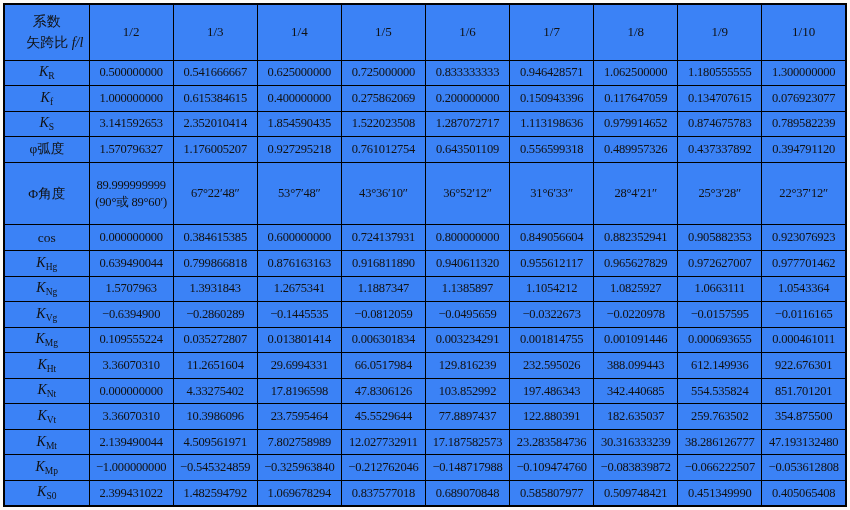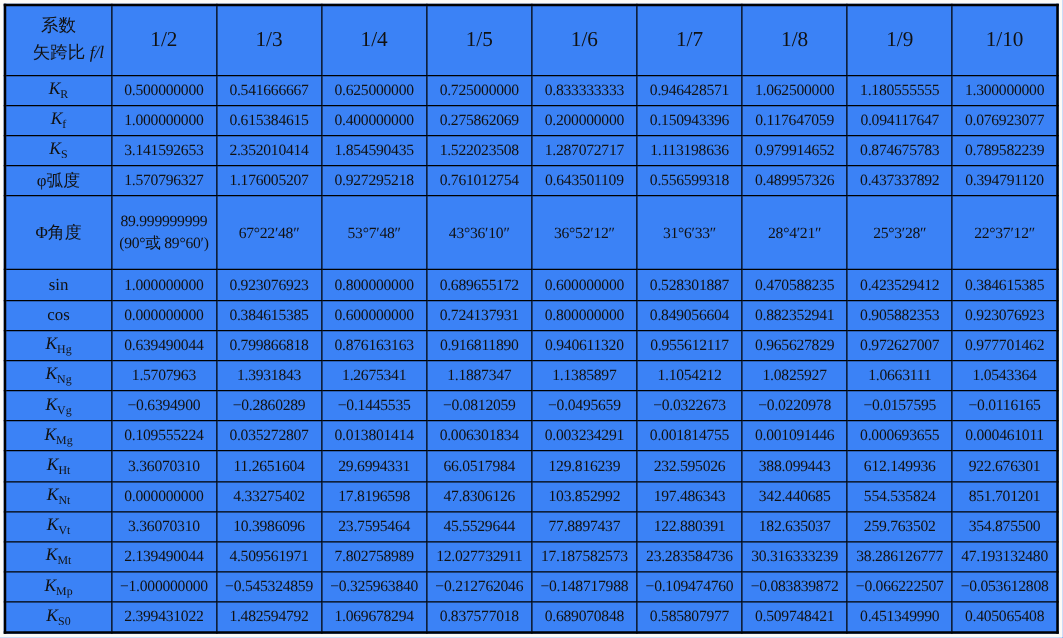--- a/index.html
+++ b/index.html
@@ -33,21 +33,21 @@
     text-align: center;
     vertical-align: middle;
     padding: 0 1px;
     overflow: hidden;
   }
   thead tr { height: 56px; }
   tbody tr { height: 22px; }
   tbody tr.row-tall { height: 54px; }
   thead th {
     font-weight: normal;
-    font-size: 17px;
+    font-size: 13px;
   }
   th.corner {
     font-size: 14px;
     line-height: 1.5;
     padding: 2px 0;
   }
   th.corner .corner-top { text-align: center; }
   th.corner .corner-bottom { text-align: center; white-space: nowrap; padding-left: 16px; }
   th.corner i { font-family: "Liberation Serif", serif; }
   tbody th {
@@ -123,21 +123,21 @@
         </tr>
         <tr>
           <th><i class="klbl">K</i><sub>f</sub></th>
           <td>1.000000000</td>
           <td>0.615384615</td>
           <td>0.400000000</td>
           <td>0.275862069</td>
           <td>0.200000000</td>
           <td>0.150943396</td>
           <td>0.117647059</td>
-          <td>0.094117647</td>
+          <td>0.134707615</td>
           <td>0.076923077</td>
         </tr>
         <tr>
           <th><i class="klbl">K</i><sub>S</sub></th>
           <td>3.141592653</td>
           <td>2.352010414</td>
           <td>1.854590435</td>
           <td>1.522023508</td>
           <td>1.287072717</td>
           <td>1.113198636</td>
@@ -164,32 +164,20 @@
           <td>67°22′48″</td>
           <td>53°7′48″</td>
           <td>43°36′10″</td>
           <td>36°52′12″</td>
           <td>31°6′33″</td>
           <td>28°4′21″</td>
           <td>25°3′28″</td>
           <td>22°37′12″</td>
         </tr>
         <tr>
-          <th><span>sin</span></th>
-          <td>1.000000000</td>
-          <td>0.923076923</td>
-          <td>0.800000000</td>
-          <td>0.689655172</td>
-          <td>0.600000000</td>
-          <td>0.528301887</td>
-          <td>0.470588235</td>
-          <td>0.423529412</td>
-          <td>0.384615385</td>
-        </tr>
-        <tr>
           <th><span>cos</span></th>
           <td>0.000000000</td>
           <td>0.384615385</td>
           <td>0.600000000</td>
           <td>0.724137931</td>
           <td>0.800000000</td>
           <td>0.849056604</td>
           <td>0.882352941</td>
           <td>0.905882353</td>
           <td>0.923076923</td>

